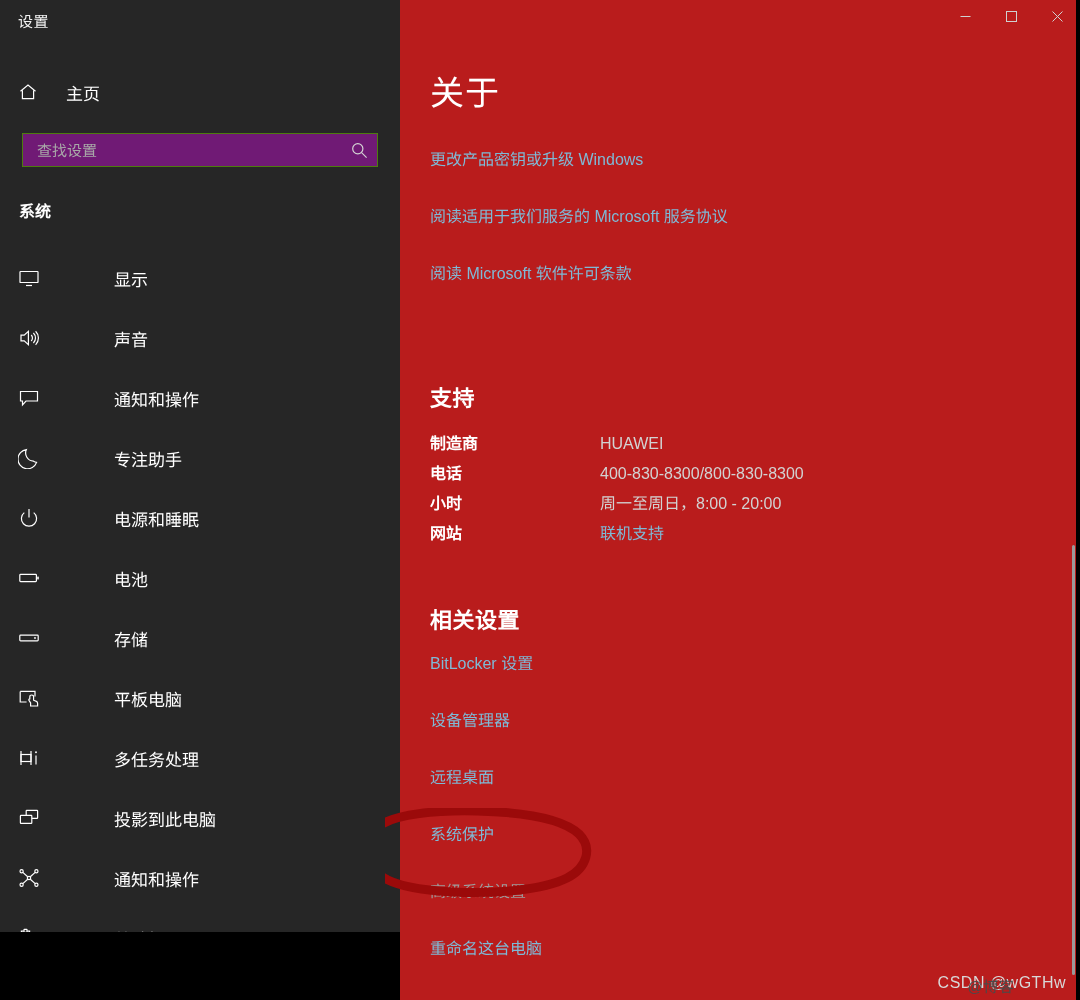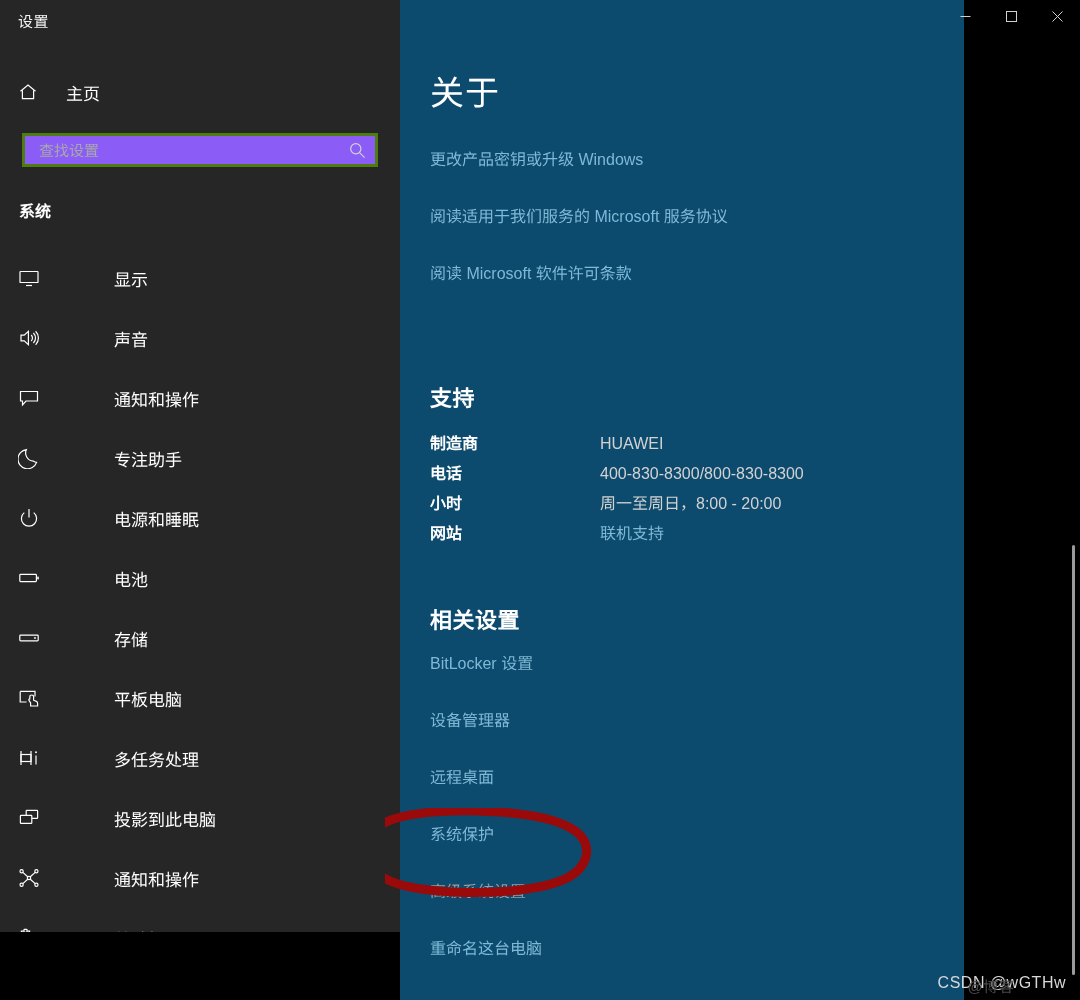--- a/index.html
+++ b/index.html
@@ -88,22 +88,22 @@
     font-size: 17px;
     color: #ffffff;
   }
 
   .searchbox {
     position: absolute;
     left: 22px;
     top: 133px;
     width: 356px;
     height: 34px;
-    background: #8b5cf6;
-    border: 3px solid #4d7c0f;
+    background: #701a75;
+    border: 1px solid #4d7c0f;
     display: flex;
     align-items: center;
   }
   .searchbox input {
     flex: 1;
     height: 100%;
     background: transparent;
     border: none;
     outline: none;
     color: #e6e6e6;
@@ -158,23 +158,23 @@
     font-size: 17px;
     color: #ffffff;
     white-space: nowrap;
   }
 
   
   .content {
     position: absolute;
     left: 400px;
     top: 0;
-    width: 564px;
+    width: 676px;
     height: 1000px;
-    background: #0c4a6e;
+    background: #b91c1c;
     overflow: hidden;
     text-align: right;
   }
 
   .page-title {
     position: absolute;
     left: 30px;
     top: 66px;
     font-size: 34px;
     color: #ffffff;

